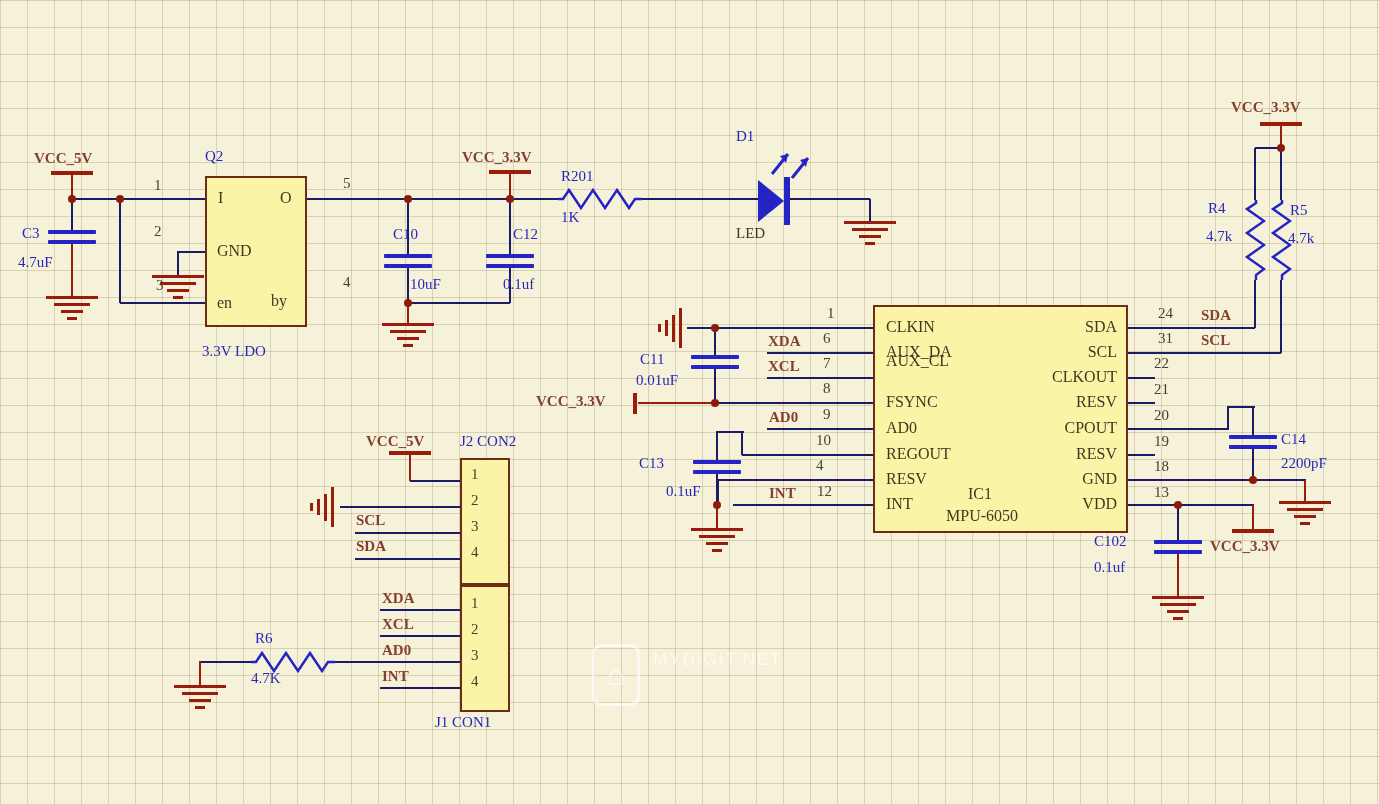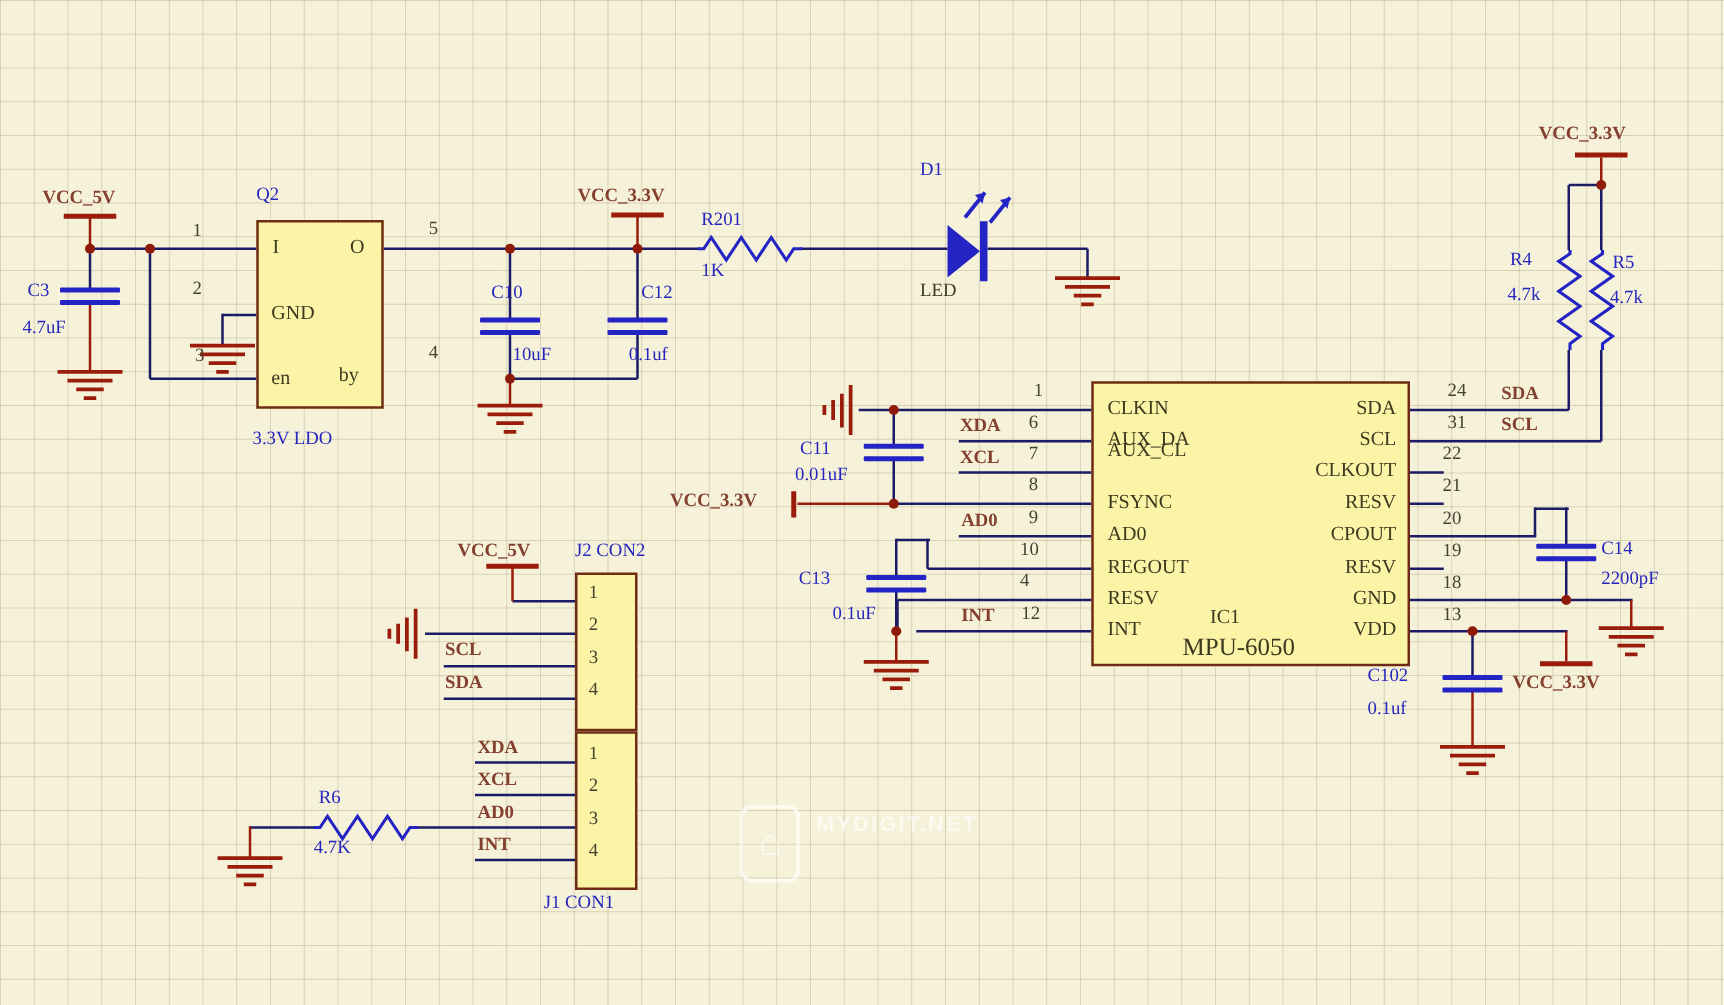--- a/index.html
+++ b/index.html
@@ -36,21 +36,21 @@
   .gnds i:nth-child(1){height:8px}
   .gnds i:nth-child(2){height:16px}
   .gnds i:nth-child(3){height:27px}
   .gnds i:nth-child(4){height:40px}
   .rsvg{position:absolute}
   .wm{position:absolute;left:592px;top:644px;display:flex;gap:13px;align-items:flex-start;
       color:rgba(255,255,255,.62);font-family:"Liberation Sans",sans-serif}
   .wm .logo{width:42px;height:56px;border:3px solid rgba(255,255,255,.62);border-radius:9px;
       display:flex;align-items:center;justify-content:center;font-size:30px;font-weight:bold}
   .wm .brand{font-size:32px;font-weight:bold;letter-spacing:3px;line-height:1}
-  .wm .site{font-size:17px;font-weight:bold;letter-spacing:2px;margin-top:6px}
+  .wm .site{font-size:17px;font-weight:normal;letter-spacing:2px;margin-top:6px}
 </style>
 </head>
 <body>
 
 <div id="sheet">
 
   <div class="box" style="left:205px;top:176px;width:102px;height:151px"></div>
   <div class="box" style="left:873px;top:305px;width:255px;height:228px"></div>
   <div class="box" style="left:460px;top:458px;width:50px;height:127px"></div>
   <div class="box" style="left:460px;top:585px;width:50px;height:127px"></div>
@@ -286,21 +286,21 @@
   <span class="lbl blue" style="left:1281px;top:455px">2200pF</span>
   <span class="lbl blue" style="left:1094px;top:533px">C102</span>
   <span class="lbl blue" style="left:1094px;top:559px">0.1uf</span>
   <span class="lbl blue" style="left:460px;top:433px">J2 CON2</span>
   <span class="lbl blue" style="left:435px;top:714px">J1 CON1</span>
   <span class="lbl blue" style="left:255px;top:630px">R6</span>
   <span class="lbl blue" style="left:251px;top:670px">4.7K</span>
 
   <span class="lbl dark" style="left:736px;top:225px">LED</span>
   <span class="lbl dark" style="left:968px;top:485px;font-size:16px">IC1</span>
-  <span class="lbl dark" style="left:946px;top:507px;font-size:20px">MPU-6050</span>
+  <span class="lbl dark" style="left:946px;top:507px;font-size:16px">MPU-6050</span>
 
   <span class="lbl num" style="left:154px;top:177px">1</span>
   <span class="lbl num" style="left:154px;top:223px">2</span>
   <span class="lbl num" style="left:156px;top:277px">3</span>
   <span class="lbl num" style="left:343px;top:175px">5</span>
   <span class="lbl num" style="left:343px;top:274px">4</span>
   <span class="lbl pname" style="left:218px;top:189px">I</span>
   <span class="lbl pname" style="left:280px;top:189px">O</span>
   <span class="lbl pname" style="left:217px;top:242px">GND</span>
   <span class="lbl pname" style="left:217px;top:294px">en</span>

